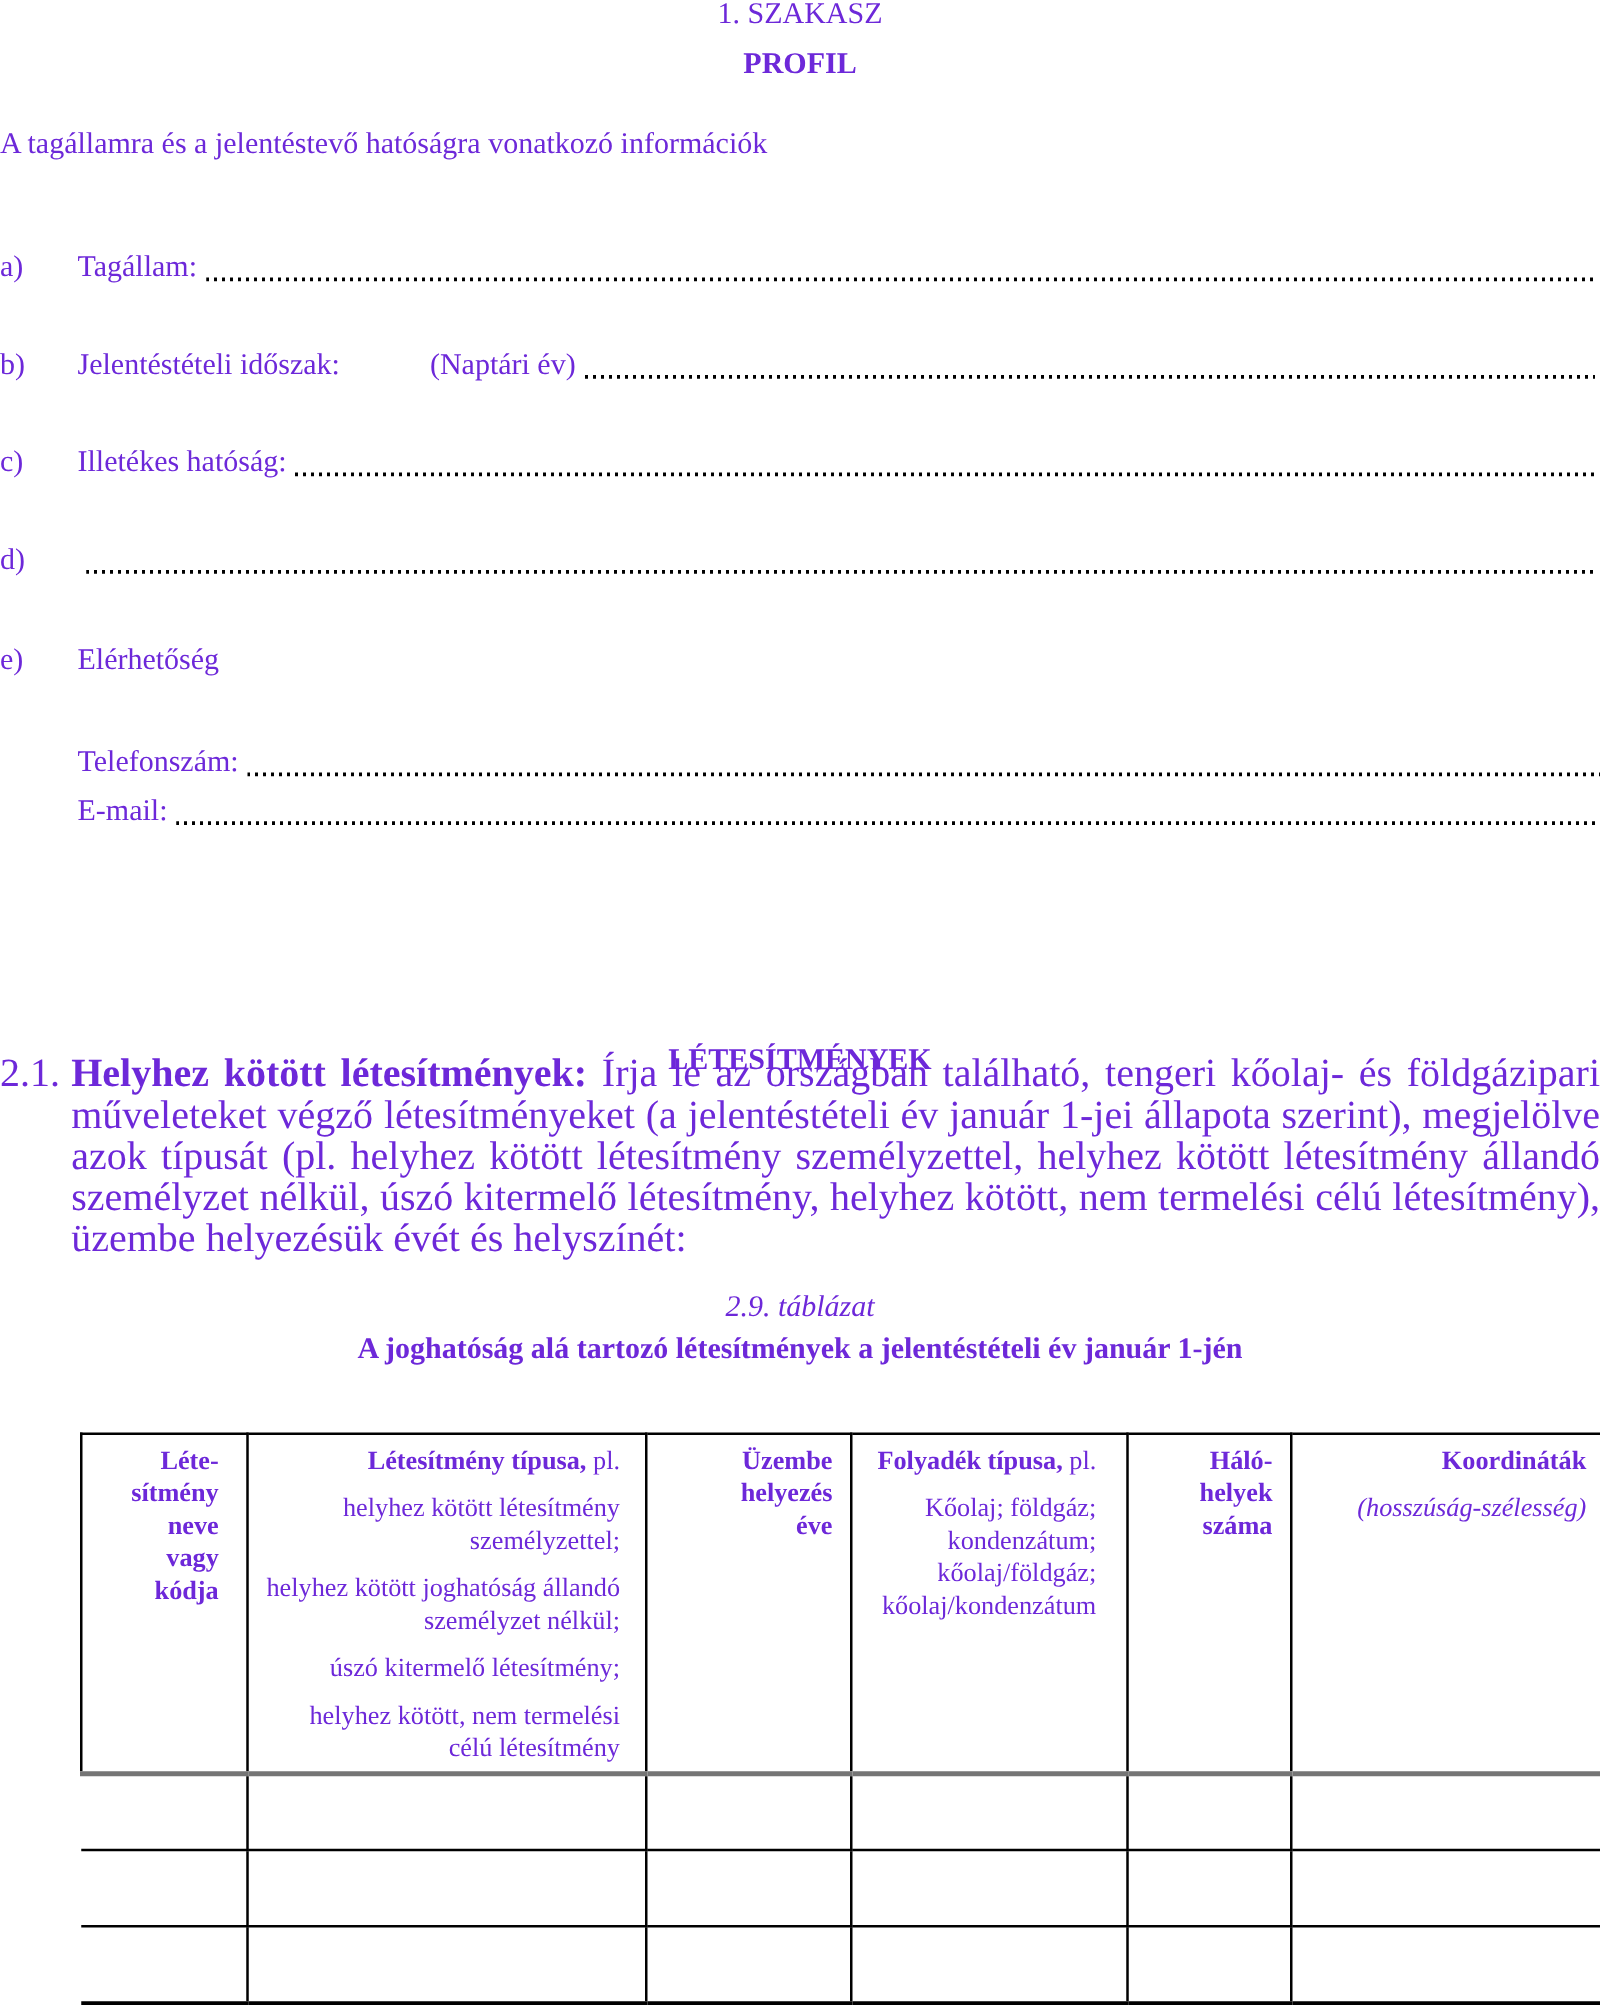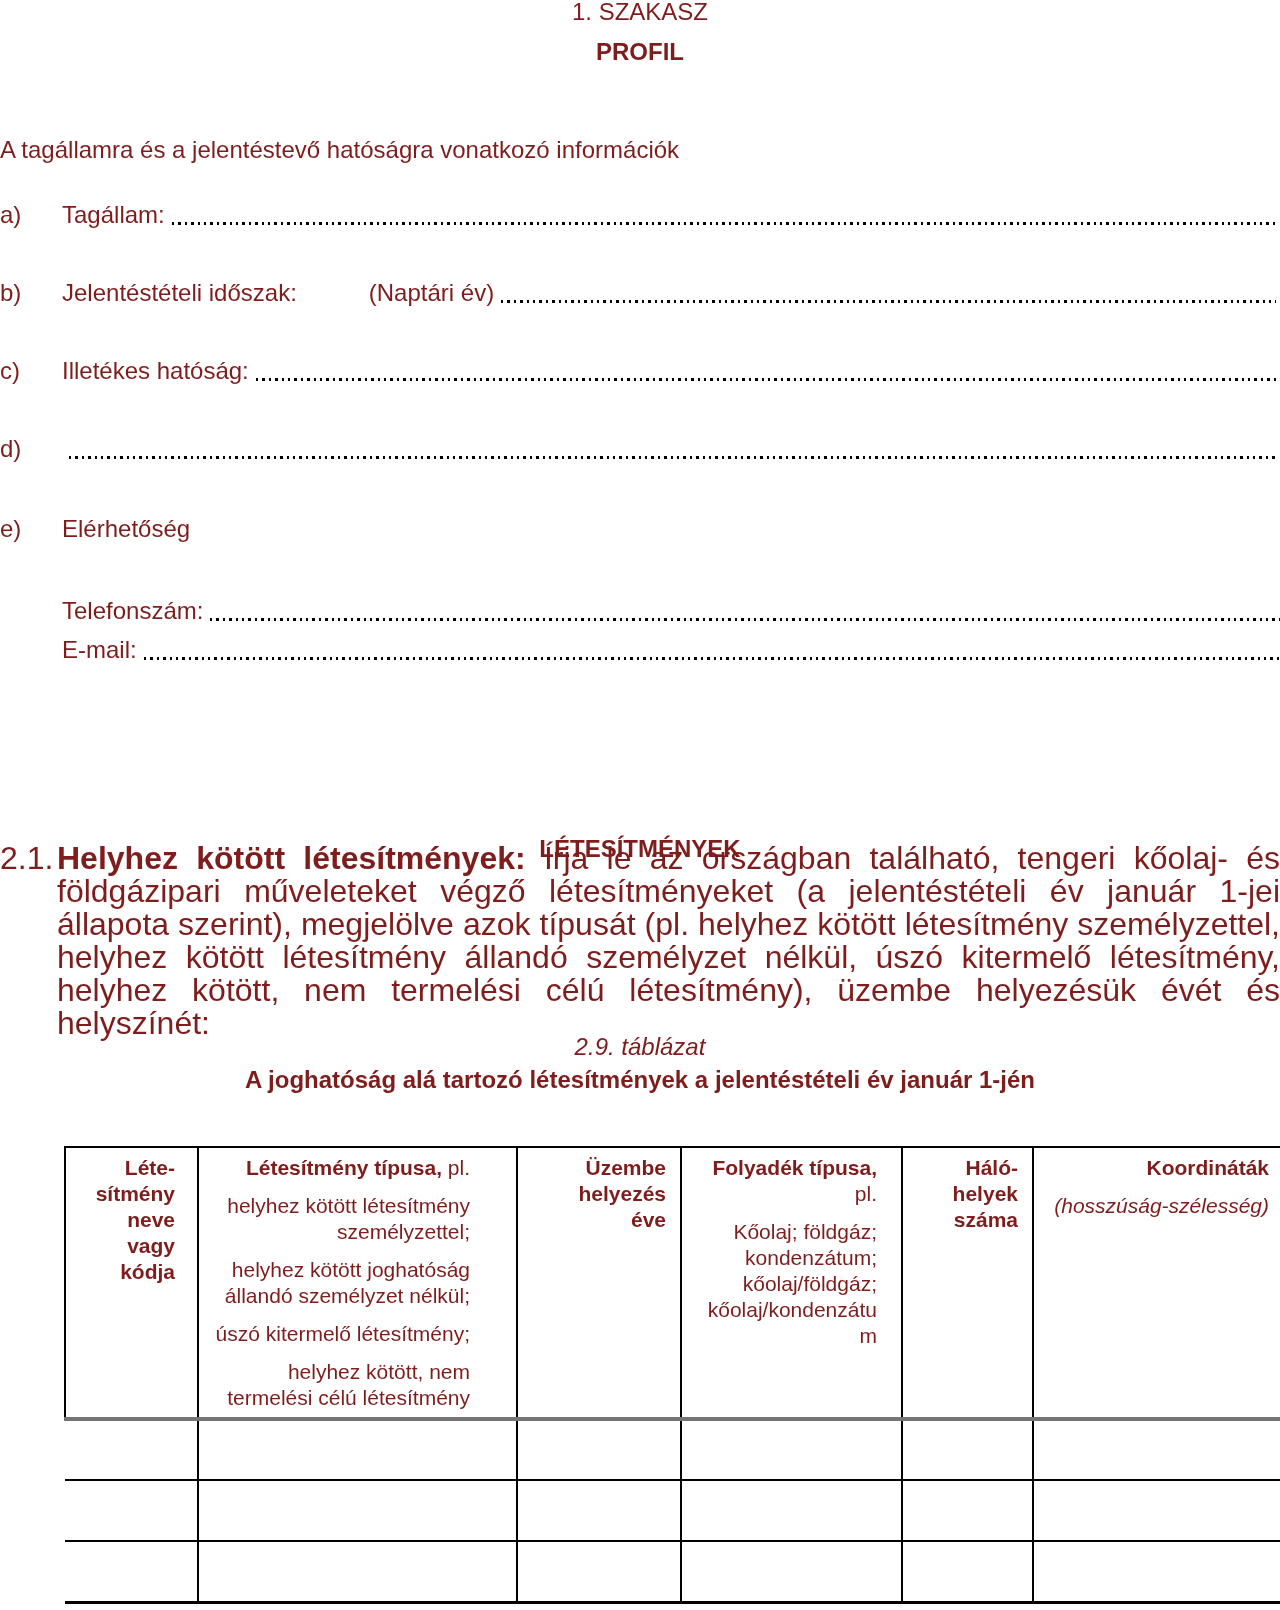--- a/index.html
+++ b/index.html
@@ -1,20 +1,20 @@
 <!DOCTYPE html>
 <html><head>
 <meta charset="utf-8">
 <style>
   html,body{margin:0;padding:0;background:#fff;}
   #page{
     position:relative;
     width:1280px;height:1610px;
-    background:#fff;color:#7f1d1d;
-    font-family:Liberation Sans, sans-serif;
+    background:#fff;color:#6d28d9;
+    font-family:Liberation Serif, serif;
     overflow:hidden;
   }
   .abs{position:absolute;left:0;width:1280px;}
   .center{text-align:center;}
   .body-text{font-size:24px;line-height:29px;}
   .bold{font-weight:bold;}
   .italic{font-style:italic;}
 
   
   .frow{display:flex;align-items:baseline;font-size:24px;line-height:29px;}
@@ -49,21 +49,21 @@
   #facilities-table col.c5{width:131px;}
   #facilities-table col.c6{width:250px;}
   #facilities-table th{
     vertical-align:top;text-align:right;font-weight:normal;
     border:2px solid #000;
     border-bottom:4px solid #757575;
     padding:7px 14px 6px 13px;
     height:272px;box-sizing:border-box;
   }
   #facilities-table th.c1h{white-space:pre-line;font-weight:bold;padding-right:22px;}
-  #facilities-table th.c2h{padding-right:46px;}
+  #facilities-table th.c2h{padding-right:20px;}
   #facilities-table th.c3h{white-space:pre-line;font-weight:bold;}
   #facilities-table th.c4h{padding-right:24px;overflow-wrap:break-word;}
   #facilities-table th.c5h{white-space:pre-line;font-weight:bold;}
   #facilities-table th p{margin:12px 0 0 0;}
   #facilities-table .th-note{display:block;margin-top:12px;font-style:italic;font-weight:normal;}
   #facilities-table td{
     border:2px solid #000;
     height:61px;box-sizing:border-box;
     padding:0;
   }
@@ -74,21 +74,21 @@
 </style>
 </head>
 <body>
 
 <div id="page">
 
   <div class="abs center body-text" style="top:-3px">1. SZAKASZ</div>
 
   <div class="abs center body-text bold" style="top:37px">PROFIL</div>
 
-  <div class="abs body-text" style="top:135px">A tagállamra és a jelentéstevő hatóságra vonatkozó információk</div>
+  <div class="abs body-text" style="top:101px">A tagállamra és a jelentéstevő hatóságra vonatkozó információk</div>
 
   <div class="abs frow" style="top:200px">
     <span class="marker">a)</span>
     <span class="lbl">Tagállam:</span>
     <span class="dots"></span>
   </div>
 
   <div class="abs frow" style="top:278px">
     <span class="marker">b)</span>
     <span class="lbl">Jelentéstételi időszak:</span>

